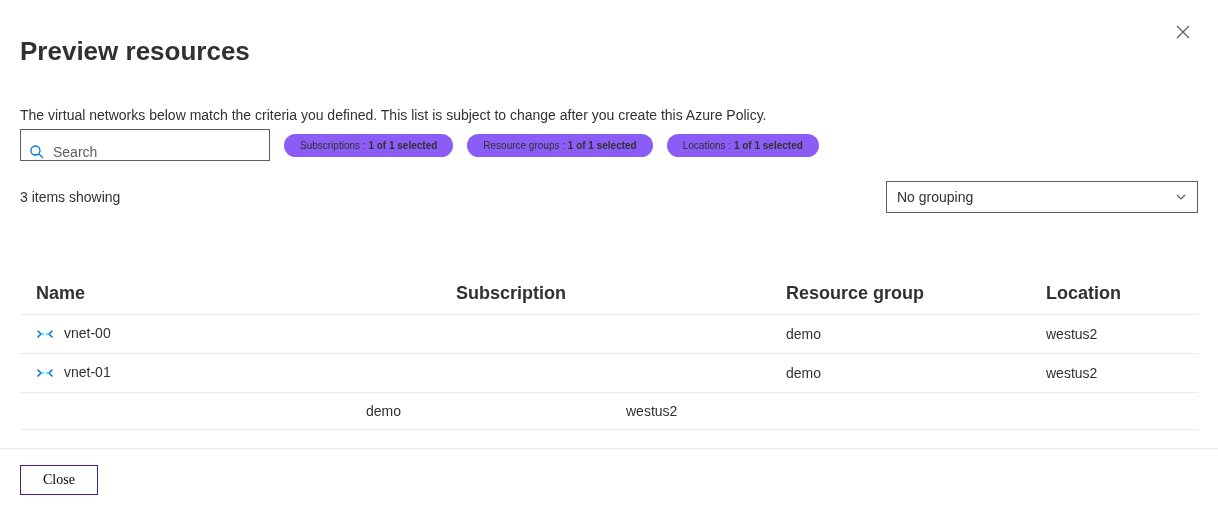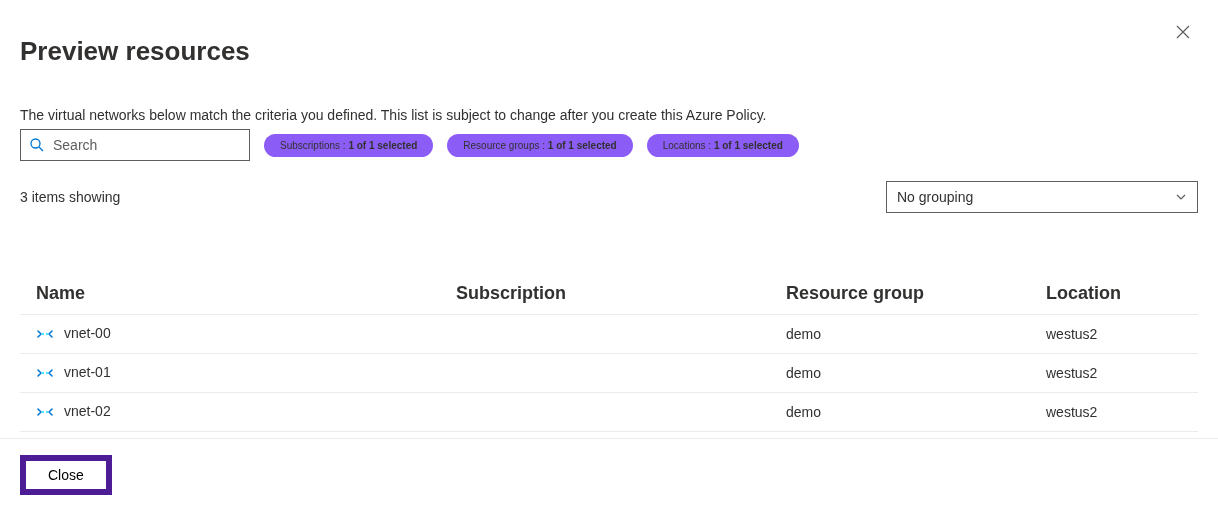--- a/index.html
+++ b/index.html
@@ -38,23 +38,23 @@
       margin-bottom: 6px;
     }
     .filter-row {
       display: flex;
       align-items: center;
       gap: 14px;
       margin-bottom: 14px;
     }
     .search-box {
       display: flex;
-      align-items: center;
+      align-items: flex-end;
       border: 1px solid #605e5c;
-      width: 230px;
+      width: 250px;
       height: 32px;
       padding: 0 8px;
     }
     .search-box input {
       border: none;
       outline: none;
       font-size: 14px;
       flex: 1;
       padding-left: 8px;
       font-family: inherit;
@@ -139,26 +139,26 @@
     }
     .footer-bar {
       position: absolute;
       left: 0;
       right: 0;
       bottom: 0;
       border-top: 1px solid #edebe9;
       padding: 16px 20px;
     }
     .close-btn {
-      border: 6px solid #4c1d95;
+      border: 1px solid #4c1d95;
       background: #fff;
       padding: 6px 22px;
       font-size: 14px;
       cursor: pointer;
-      font-family: Liberation Sans, sans-serif;
+      font-family: Liberation Serif, serif;
     }
   </style>
 </head>
 <body>
 
 <div class="header-row">
   <h1 class="title">Preview resources</h1>
   <div class="close-x">
     <svg width="14" height="14" viewBox="0 0 14 14">
         <path d="M1 1 L13 13 M13 1 L1 13" stroke="#605e5c" stroke-width="1.2" fill="none"></path>
@@ -238,30 +238,20 @@
           </svg>
       </span>
       <span>vnet-01</span>
     </div>
     <div class="td col-sub"></div>
     <div class="td col-rg">demo</div>
     <div class="td col-loc">westus2</div>
   </div>
 
   <div class="trow">
-    <div class="td col-name name-cell">
-      <span class="vnet-icon">
-        <svg width="18" height="18" viewBox="0 0 18 18">
-            <path d="M5 9 L2 6 M5 9 L2 12 M13 9 L16 6 M13 9 L16 12" stroke="#0078d4" stroke-width="1.6" fill="none" stroke-linecap="round"></path>
-            <circle cx="7" cy="9" r="1.2" fill="#50e6ff"></circle>
-            <circle cx="11" cy="9" r="1.2" fill="#50e6ff"></circle>
-          </svg>
-      </span>
-      <span>vnet-02</span>
-    </div>
     <div class="td col-sub"></div>
     <div class="td col-rg">demo</div>
     <div class="td col-loc">westus2</div>
   </div>
 </div>
 
 <div class="footer-bar">
   <button class="close-btn">Close</button>
 </div>
 

